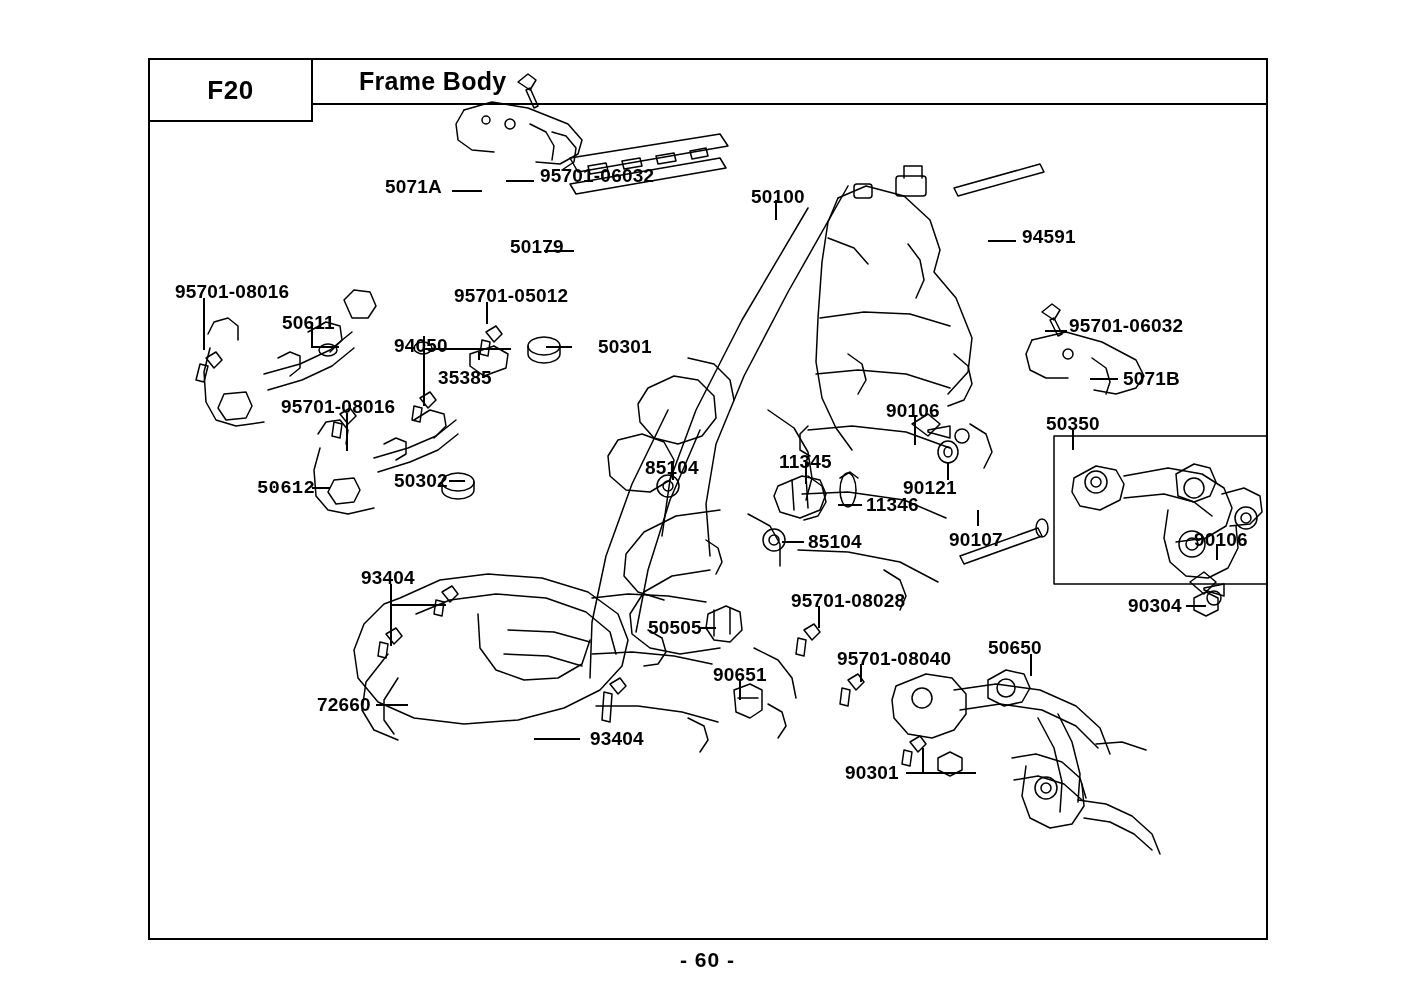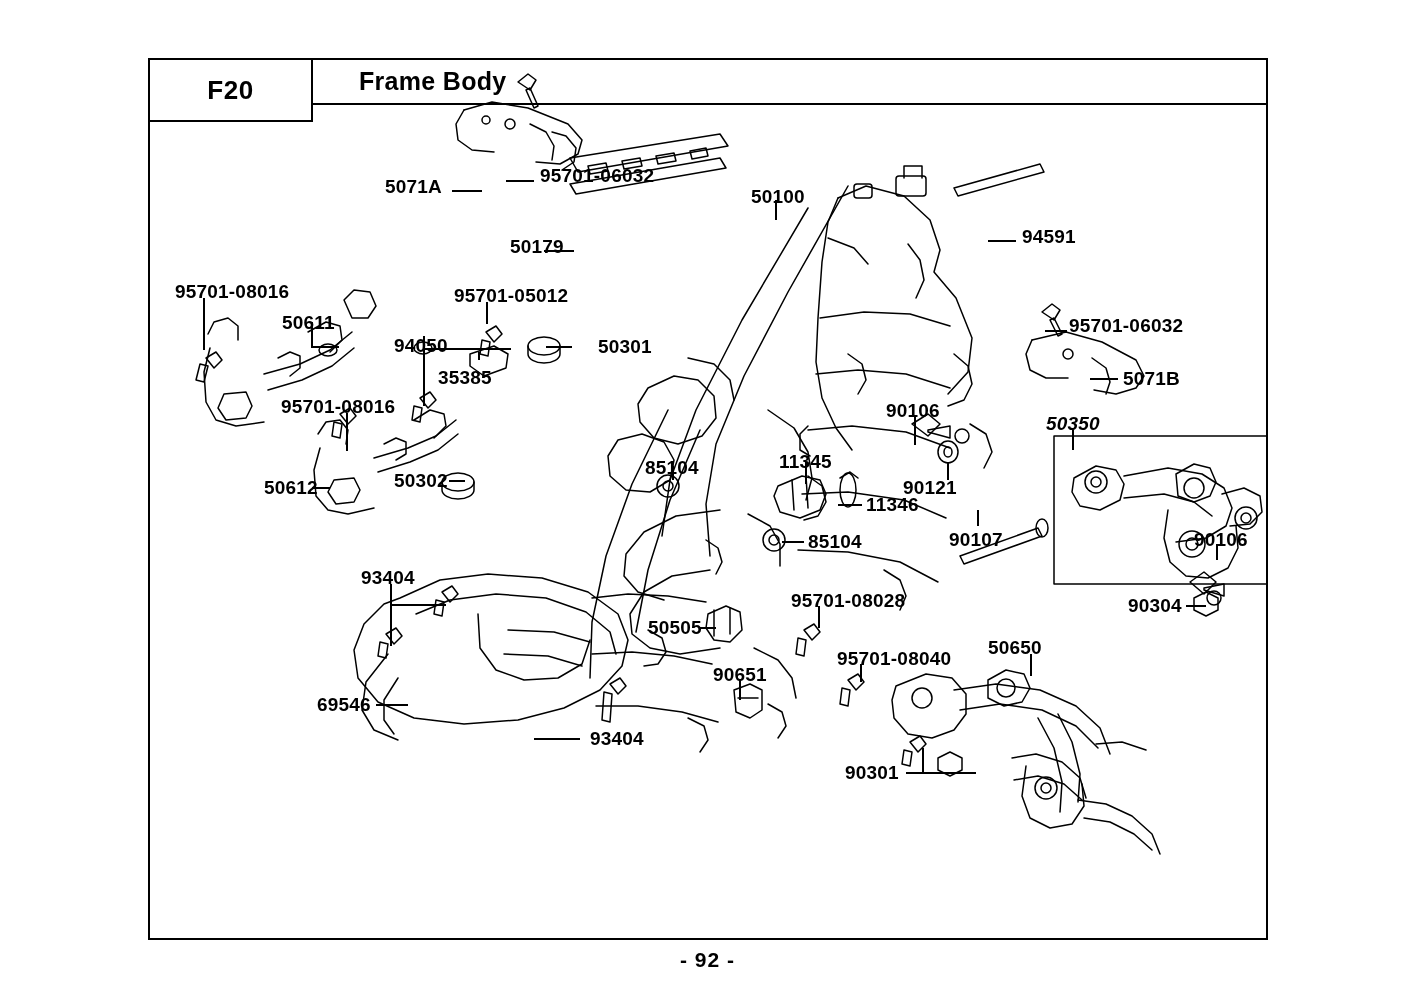--- a/index.html
+++ b/index.html
@@ -325,35 +325,35 @@
   <div class="lbl" style="left:175px;top:281px;">95701-08016</div>
   <div class="lbl" style="left:282px;top:312px;">50611</div>
   <div class="lbl" style="left:434px;top:285px;margin-left:20px;">95701-05012</div>
   <div class="lbl" style="left:394px;top:319px;margin-top:16px;">94050</div>
   <div class="lbl" style="left:598px;top:336px;">50301</div>
   <div class="lbl" style="left:438px;top:367px;">35385</div>
   <div class="lbl" style="left:1069px;top:315px;">95701-06032</div>
   <div class="lbl" style="left:1123px;top:368px;">5071B</div>
   <div class="lbl" style="left:281px;top:396px;">95701-08016</div>
   <div class="lbl" style="left:886px;top:400px;">90106</div>
-  <div class="lbl" style="left:1046px;top:413px;font-style:italic;">50350</div>
-  <div class="lbl" style="left:264px;top:477px;">50612</div>
+  <div class="lbl" style="left:1046px;top:413px;">50350</div>
+  <div class="lbl" style="left:257px;top:477px;font-family:Liberation Mono, monospace;">50612</div>
   <div class="lbl" style="left:394px;top:470px;">50302</div>
   <div class="lbl" style="left:645px;top:457px;">85104</div>
   <div class="lbl" style="left:779px;top:451px;">11345</div>
   <div class="lbl" style="left:903px;top:477px;">90121</div>
   <div class="lbl" style="left:866px;top:494px;">11346</div>
   <div class="lbl" style="left:949px;top:529px;">90107</div>
   <div class="lbl" style="left:1194px;top:529px;">90106</div>
   <div class="lbl" style="left:808px;top:531px;">85104</div>
   <div class="lbl" style="left:1128px;top:595px;">90304</div>
   <div class="lbl" style="left:361px;top:567px;">93404</div>
   <div class="lbl" style="left:791px;top:590px;">95701-08028</div>
   <div class="lbl" style="left:648px;top:617px;">50505</div>
   <div class="lbl" style="left:988px;top:637px;">50650</div>
   <div class="lbl" style="left:837px;top:648px;">95701-08040</div>
   <div class="lbl" style="left:713px;top:664px;">90651</div>
-  <div class="lbl" style="left:317px;top:694px;">69546</div>
+  <div class="lbl" style="left:317px;top:694px;">72660</div>
   <div class="lbl" style="left:590px;top:728px;">93404</div>
   <div class="lbl" style="left:845px;top:762px;">90301</div>
 
-  <div class="page-num">- 92 -</div>
+  <div class="page-num">- 60 -</div>
 </div>
 
 </body></html>

